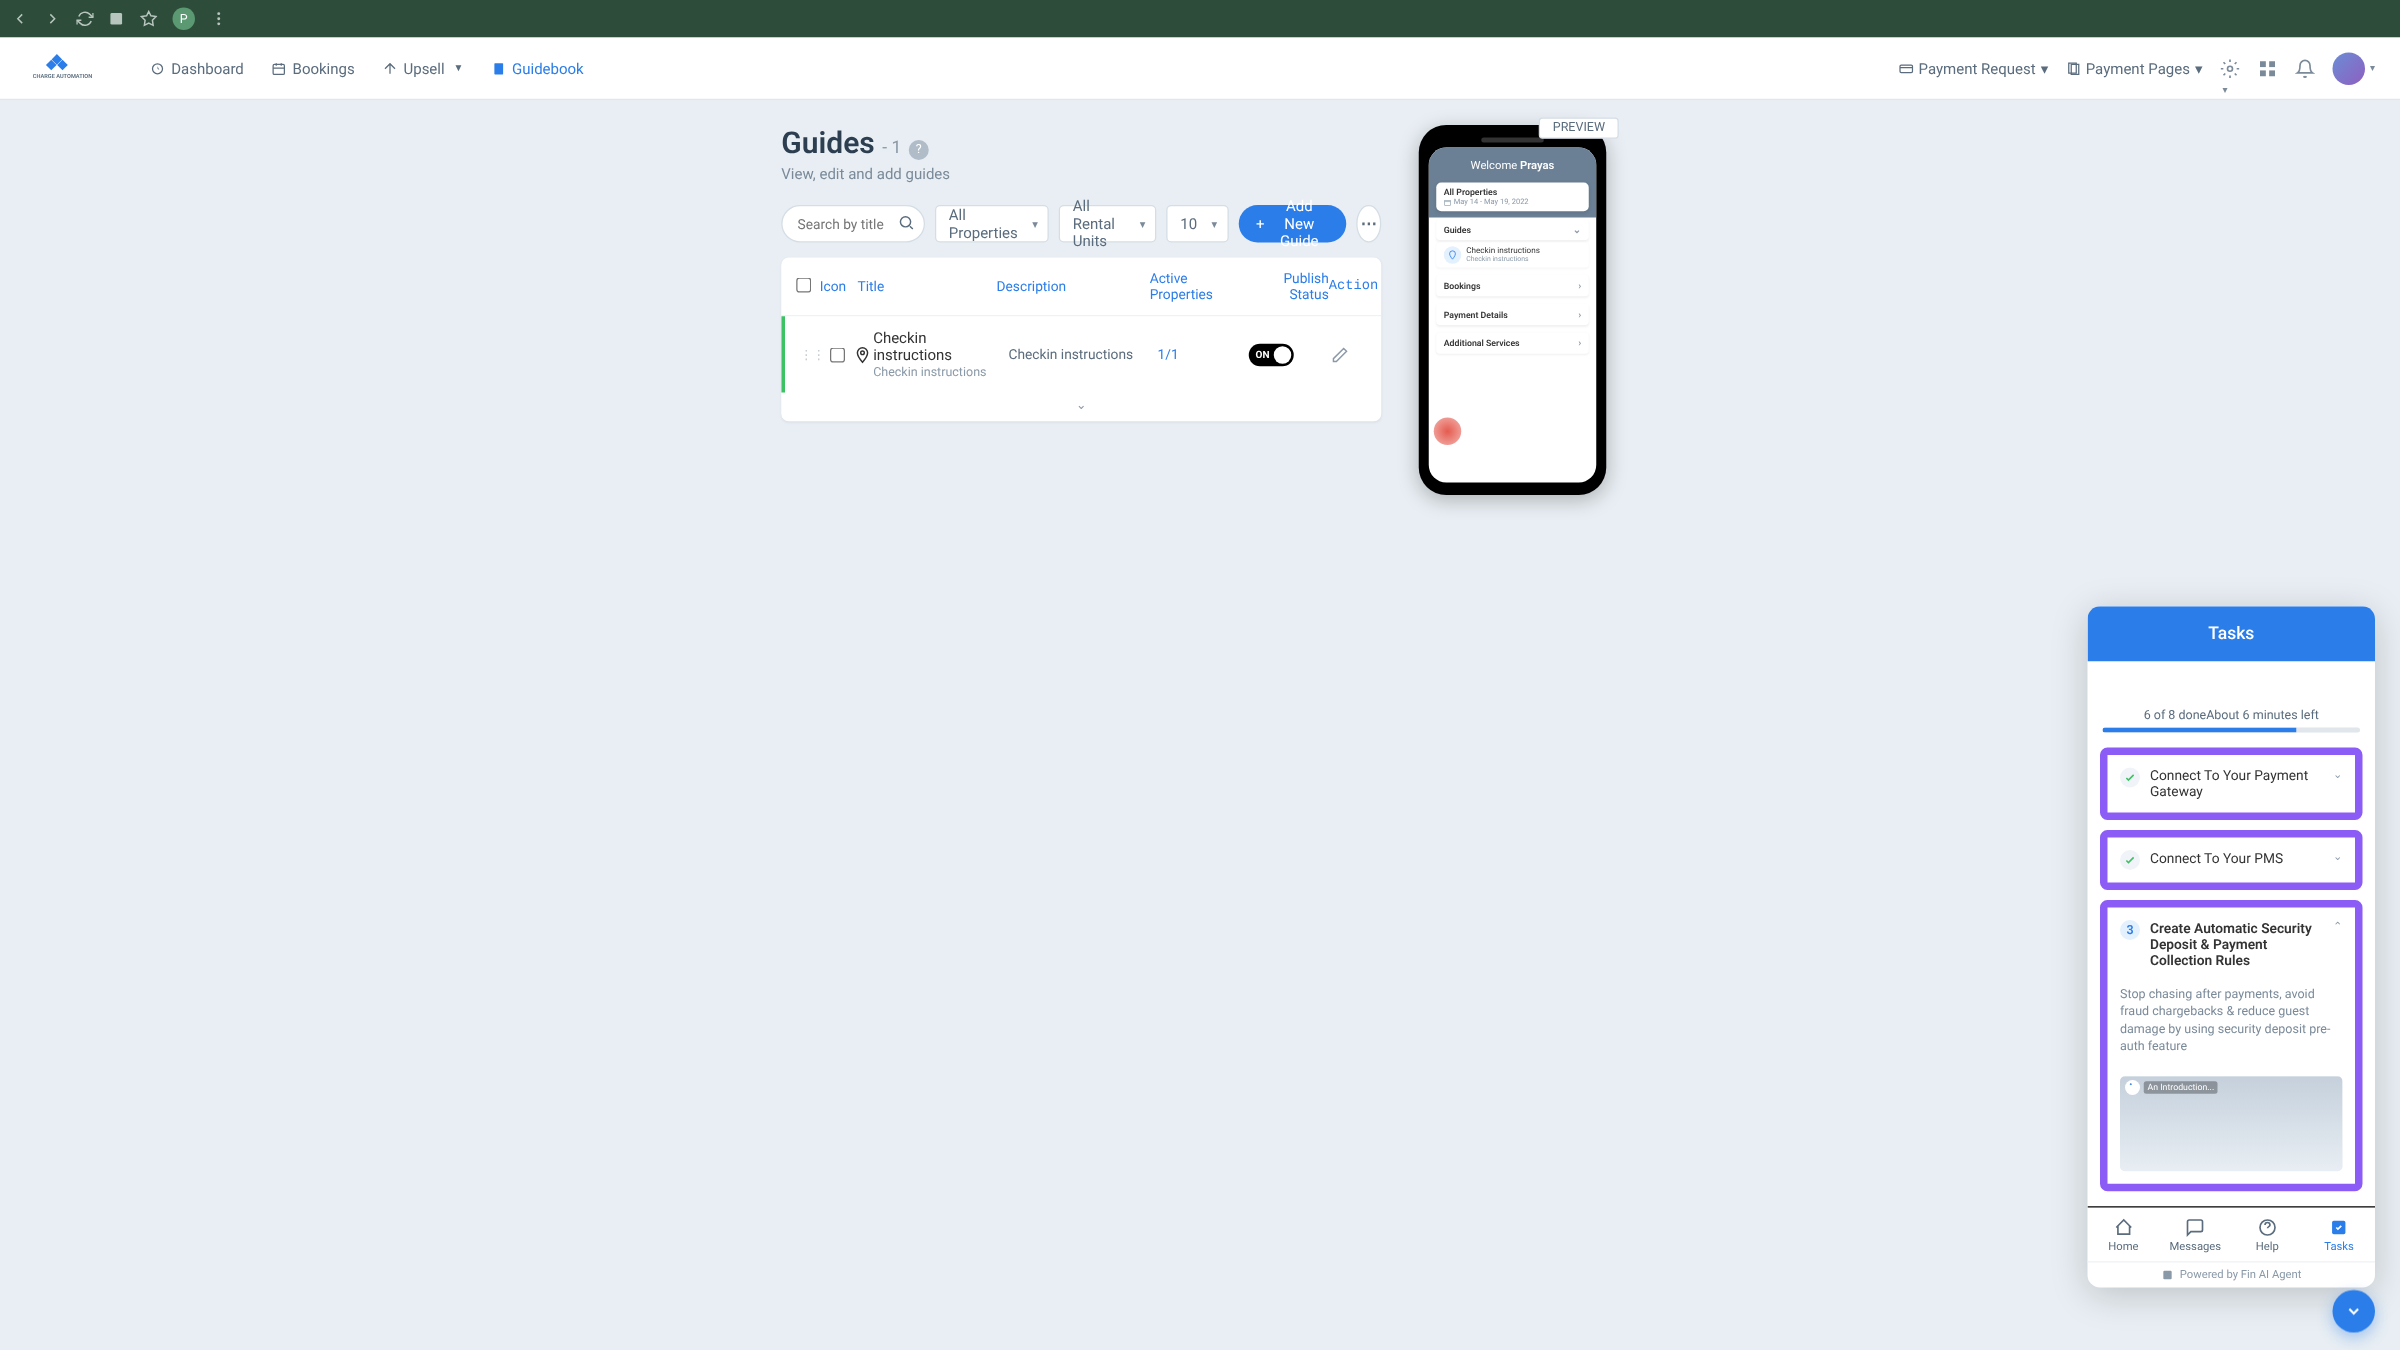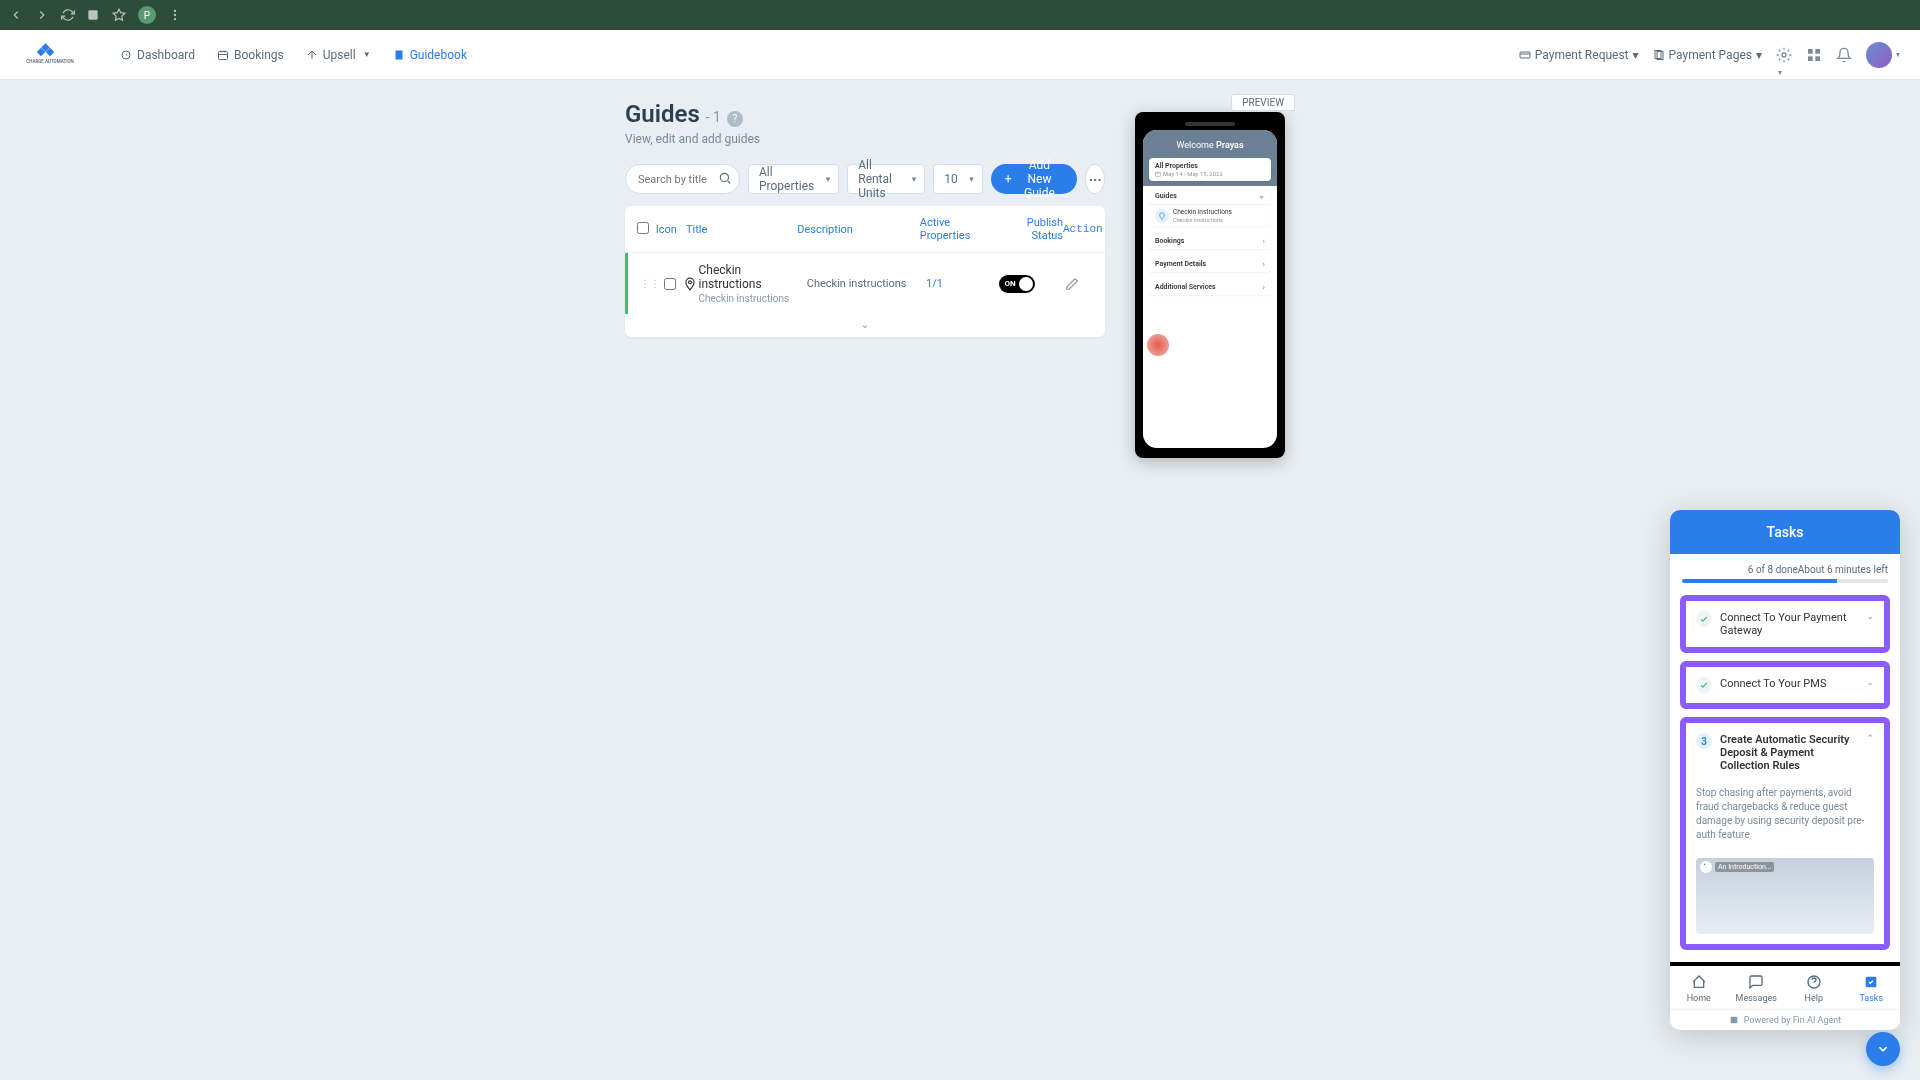--- a/index.html
+++ b/index.html
@@ -71,59 +71,59 @@
 .toggle { width: 36px; height: 18px; background: #000000; border-radius: 9px; position: relative; cursor: pointer;}
 .toggle .knob { width: 14px; height: 14px; background: #fff; border-radius: 50%; position: absolute; top: 2px; right: 2px; }
 .toggle-label { font-size: 8px; color: #fff; position: absolute; left: 5px; top: 4px; font-weight: bold; }
 .edit-icon { color: #8a99a8; cursor: pointer; }
 .expand-row { text-align: center; padding: 2px 0 6px; }
 .expand-row .chev { color: #8a99a8; cursor: pointer; font-size: 10px; }
 
 
 .preview-col { width: 160px; position: relative; }
 .preview-label { position: absolute; top: -6px; right: 0; background: #fff; border: 1px solid #d5dde5; border-radius: 3px; padding: 2px 10px; font-size: 10px; color: #5a6c7d; z-index: 2; }
-.phone { width: 150px; height: 346px; background: #000; border-radius: 8px; padding: 8px; margin-top: 12px; box-shadow: 0 4px 16px rgba(0,0,0,.25); }
+.phone { width: 150px; height: 296px; background: #000; border-radius: 22px; padding: 8px; margin-top: 0; box-shadow: 0 4px 16px rgba(0,0,0,.25); }
 .phone-notch { width: 50px; height: 4px; background: #333; border-radius: 2px; margin: 2px auto 4px; }
 .phone-screen { background: #fff; height: calc(100% - 12px); border-radius: 14px; overflow: hidden; display: flex; flex-direction: column; }
 .phone-header { background: #6b7f95; color: #fff; padding: 10px 0 36px; text-align: center; font-size: 9px; }
 .phone-header b { font-weight: 600; }
 .phone-card { background: #fff; margin: -28px 6px 0; border-radius: 4px; padding: 4px 6px; font-size: 7px; box-shadow: 0 1px 3px rgba(0,0,0,.1); }
 .phone-card .pc-title { font-weight: 600; color: #333; }
 .phone-card .pc-date { color: #8a99a8; font-size: 6px; display: flex; align-items: center; gap: 2px; }
 .phone-section { margin: 6px 6px 0; background: #fff; border-radius: 3px; padding: 4px 6px; font-size: 7px; color: #333; font-weight: 600; display: flex; justify-content: space-between; align-items: center; box-shadow: 0 1px 2px rgba(0,0,0,.06); cursor: pointer;}
 .phone-section .chev { color: #8a99a8; font-size: 8px; }
 .phone-guide-item { margin: 2px 6px 0; background: #fff; border-radius: 3px; padding: 3px 6px; display: flex; gap: 4px; align-items: center; box-shadow: 0 1px 2px rgba(0,0,0,.04); }
 .phone-guide-item .pgi-icon { width: 14px; height: 14px; border-radius: 50%; background: #e3f0fd; display: flex; align-items: center; justify-content: center; flex-shrink: 0; }
 .phone-guide-item .pgi-txt { font-size: 6.5px; color: #333; line-height: 1.2; }
 .phone-guide-item .pgi-txt .sub { color: #8a99a8; font-size: 5.5px; display: block; }
 .red-dot { position: absolute; width: 22px; height: 22px; background: radial-gradient(circle, rgba(226,73,60,.9) 0%, rgba(226,73,60,.55) 70%); border-radius: 50%; left: 12px; top: 234px; pointer-events: none; }
 
 
 .tasks-panel { position: fixed; right: 20px; bottom: 50px; width: 230px; background: #fff; border-radius: 10px; box-shadow: 0 6px 30px rgba(0,0,0,.18); overflow: hidden; }
 .tasks-header { background: #2b7de9; color: #fff; text-align: center; padding: 14px 0; font-size: 14px; font-weight: 500; }
 .tasks-progress { padding: 10px 12px 4px; }
-.tasks-progress-row { display: flex; justify-content: flex-end; font-size: 10px; color: #5a6c7d; margin-bottom: 4px; }
+.tasks-progress-row { display: flex; justify-content: center; font-size: 10px; color: #5a6c7d; margin-bottom: 4px; margin-top: 28px; }
 .progress-bar { height: 4px; background: #e0e6ec; border-radius: 2px; overflow: hidden; }
 .progress-fill { height: 100%; background: #2b7de9; width: 75%; }
 .task-list { padding: 8px 10px 4px; }
 .task-item { border: 6px solid #8b5cf6; border-radius: 6px; padding: 10px; margin-bottom: 8px; display: flex; align-items: flex-start; gap: 8px; cursor: pointer; }
 .task-check { width: 16px; height: 16px; border-radius: 50%; display: flex; align-items: center; justify-content: center; flex-shrink: 0; }
 .task-check.done { background: #f0f4f8; color: #3cc163; }
 .task-check.num { background: #e3f0fd; color: #2b7de9; font-size: 10px; font-weight: 600; }
 .task-item .ti-label { font-size: 11px; color: #333; flex: 1; }
 .task-item .ti-chev { color: #8a99a8; font-size: 9px; }
 .task-detail { font-size: 10px; color: #7a8a99; line-height: 1.4; margin: 6px 0 8px; }
 .video-thumb { background: #eef2f6; border-radius: 4px; height: 76px; position: relative; display: flex; align-items: center; justify-content: center; overflow: hidden; }
 .video-thumb .play { width: 28px; height: 20px; background: #ff0000; border-radius: 4px; display: flex; align-items: center; justify-content: center; }
 .video-thumb .play::after { content: ''; border-left: 7px solid #fff; border-top: 4px solid transparent; border-bottom: 4px solid transparent; }
 .video-thumb .vt-top{position:absolute;top:3px;left:4px;right:4px;display:flex;align-items:center;gap:3px;font-size:7px;color:#fff;}
 .video-thumb .vt-logo{width:12px;height:12px;border-radius:50%;background:#fff;display:flex;align-items:center;justify-content:center;}
 .video-thumb .vt-title{background:rgba(0,0,0,.3);padding:1px 3px;border-radius:2px;white-space:nowrap;overflow:hidden;text-overflow:ellipsis;max-width:100px;}
 .video-thumb .vt-bg{position:absolute;inset:0;background:linear-gradient(180deg,#c5d0dc 0%,#e8eef3 100%);}
-.tasks-nav { display: flex; border-top: 4px solid #000000; }
+.tasks-nav { display: flex; border-top: 1px solid #000000; }
 .tasks-nav-item { flex: 1; padding: 8px 0 6px; text-align: center; cursor: pointer; }
 .tasks-nav-item .icon { width: 16px; height: 16px; margin: 0 auto 3px; color: #5a6c7d; }
 .tasks-nav-item.active .icon, .tasks-nav-item.active .lbl { color: #2b7de9; }
 .tasks-nav-item .lbl { font-size: 9px; color: #5a6c7d; }
 .tasks-footer { font-size: 9px; color: #8a99a8; text-align: center; padding: 5px 0; border-top: 1px solid #eef2f6; display:flex;align-items:center;justify-content:center;gap:5px;}
 
 
 .fab { position: fixed; right: 20px; bottom: 14px; width: 34px; height: 34px; border-radius: 50%; background: #2b7de9; color: #fff; display: flex; align-items: center; justify-content: center; box-shadow: 0 4px 12px rgba(43,125,233,.4); cursor: pointer; }
 
 input[type=checkbox]{width:12px;height:12px;}

